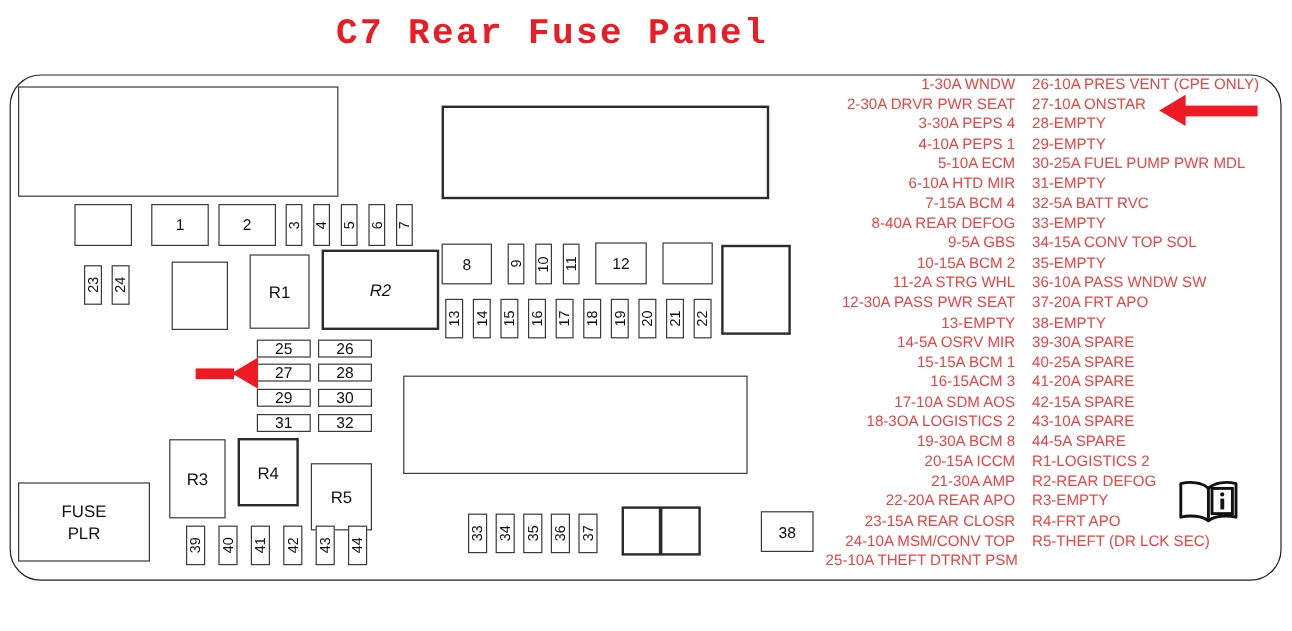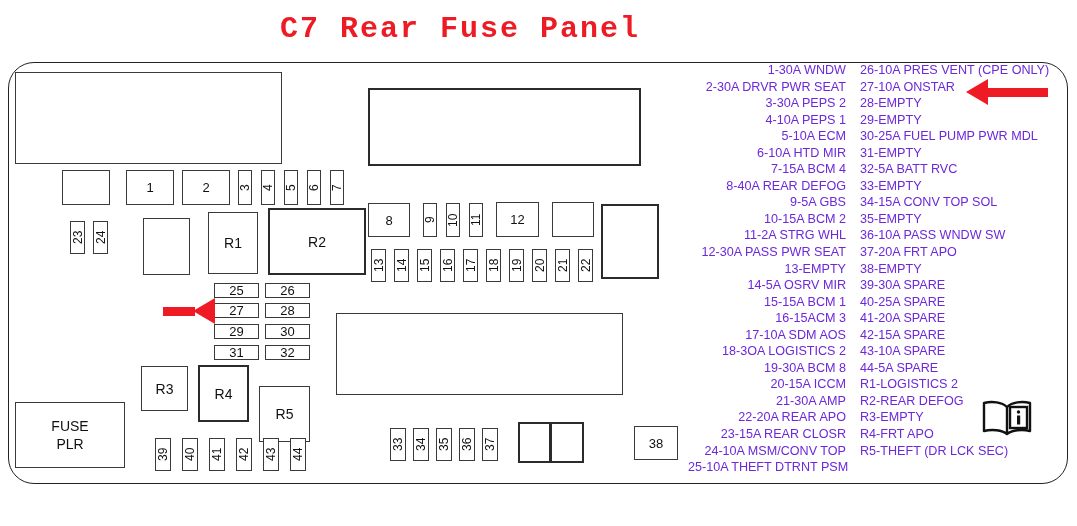--- a/index.html
+++ b/index.html
@@ -34,21 +34,21 @@
 
   
   .arrow{position:absolute;height:0;}
   .arrow .shaft{position:absolute;background:#ee1b24;height:9px;top:-4px;}
   .arrow .head{position:absolute;width:0;height:0;top:-13px;
      border-top:13px solid transparent;border-bottom:13px solid transparent;
      border-right:22px solid #ee1b24;}
 
   
   #legend{position:absolute;left:688px;top:62px;width:380px;height:430px;}
-  .legend-col{position:absolute;top:0;font-size:12.6px;line-height:16.55px;color:#6d28d9;white-space:nowrap;}
+  .legend-col{position:absolute;top:0;font-size:12.6px;line-height:16.55px;color:#ef4444;white-space:nowrap;}
   #legend-col-left{left:0;width:170px;}
   #legend-col-right{left:172px;width:208px;}
   .legend-col div{height:16.55px;}
   #legend-col-left div{text-align:right;width:158px;}
   #legend-col-right div{text-align:left;}
 
   
   #book-icon{position:absolute;left:292px;top:337px;width:54px;height:38px;}
 </style>
 </head>
@@ -74,21 +74,21 @@
   <div class="lbl v" style="left:307px;top:170px;width:14px;height:35px;">6</div>
   <div class="lbl v" style="left:330px;top:170px;width:14px;height:35px;">7</div>
 
   <div class="lbl v" style="left:70px;top:221px;width:15px;height:33px;">23</div>
   <div class="lbl v" style="left:93px;top:221px;width:15px;height:33px;">24</div>
 
   <div class="box" style="left:143px;top:218px;width:47px;height:57px;"></div>
   <div class="box-text box" style="left:208px;top:212px;width:50px;height:62px;">
     <span>R1</span>
   </div>
-  <div class="box-text box thick" style="left:268px;top:208px;width:98px;height:67px;">
+  <div class="box-text box thick" style="left:268px;top:208px;width:98px;height:67px;font-style:italic;">
     <span>R2</span>
   </div>
 
   <div class="lbl h" style="left:368px;top:203px;width:42px;height:34px;">8</div>
 
   <div class="lbl v" style="left:423px;top:203px;width:14px;height:34px;">9</div>
   <div class="lbl v" style="left:446px;top:203px;width:14px;height:34px;">10</div>
   <div class="lbl v" style="left:469px;top:203px;width:14px;height:34px;">11</div>
 
   <div class="lbl h" style="left:496px;top:202px;width:43px;height:35px;">12</div>
@@ -117,21 +117,21 @@
   <div class="lbl wide" style="left:214px;top:345px;width:45px;height:15px;">31</div>
   <div class="lbl wide" style="left:265px;top:345px;width:45px;height:15px;">32</div>
 
   <div class="arrow" style="left:163px;top:311px;width:52px;">
     <div class="shaft" style="left:0;width:32px;"></div>
     <div class="head" style="left:30px;"></div>
   </div>
 
   <div class="box" style="left:336px;top:313px;width:287px;height:82px;"></div>
 
-  <div class="box-text box" style="left:141px;top:366px;width:47px;height:45px;">
+  <div class="box-text box" style="left:141px;top:366px;width:47px;height:66px;">
     <span>R3</span>
   </div>
   <div class="box-text box thick" style="left:198px;top:365px;width:51px;height:57px;">
     <span>R4</span>
   </div>
   <div class="box-text box" style="left:259px;top:365px;width:51px;height:56px;margin-top:21px;">
     <span>R5</span>
   </div>
 
   <div class="box-text box" style="left:15px;top:402px;width:110px;height:66px;justify-content:center;">
@@ -156,21 +156,21 @@
   <div class="box thick" style="left:550px;top:422px;width:34px;height:41px;"></div>
 
   <div class="lbl h" style="left:634px;top:426px;width:44px;height:34px;">38</div>
 </div>
 
 <div id="legend">
 
   <div class="legend-col" id="legend-col-left">
     <div>1-30A WNDW</div>
     <div>2-30A DRVR PWR SEAT</div>
-    <div>3-30A PEPS 2</div>
+    <div>3-30A PEPS 4</div>
     <div>4-10A PEPS 1</div>
     <div>5-10A ECM</div>
     <div>6-10A HTD MIR</div>
     <div>7-15A BCM 4</div>
     <div>8-40A REAR DEFOG</div>
     <div>9-5A GBS</div>
     <div>10-15A BCM 2</div>
     <div>11-2A STRG WHL</div>
     <div>12-30A PASS PWR SEAT</div>
     <div>13-EMPTY</div>

